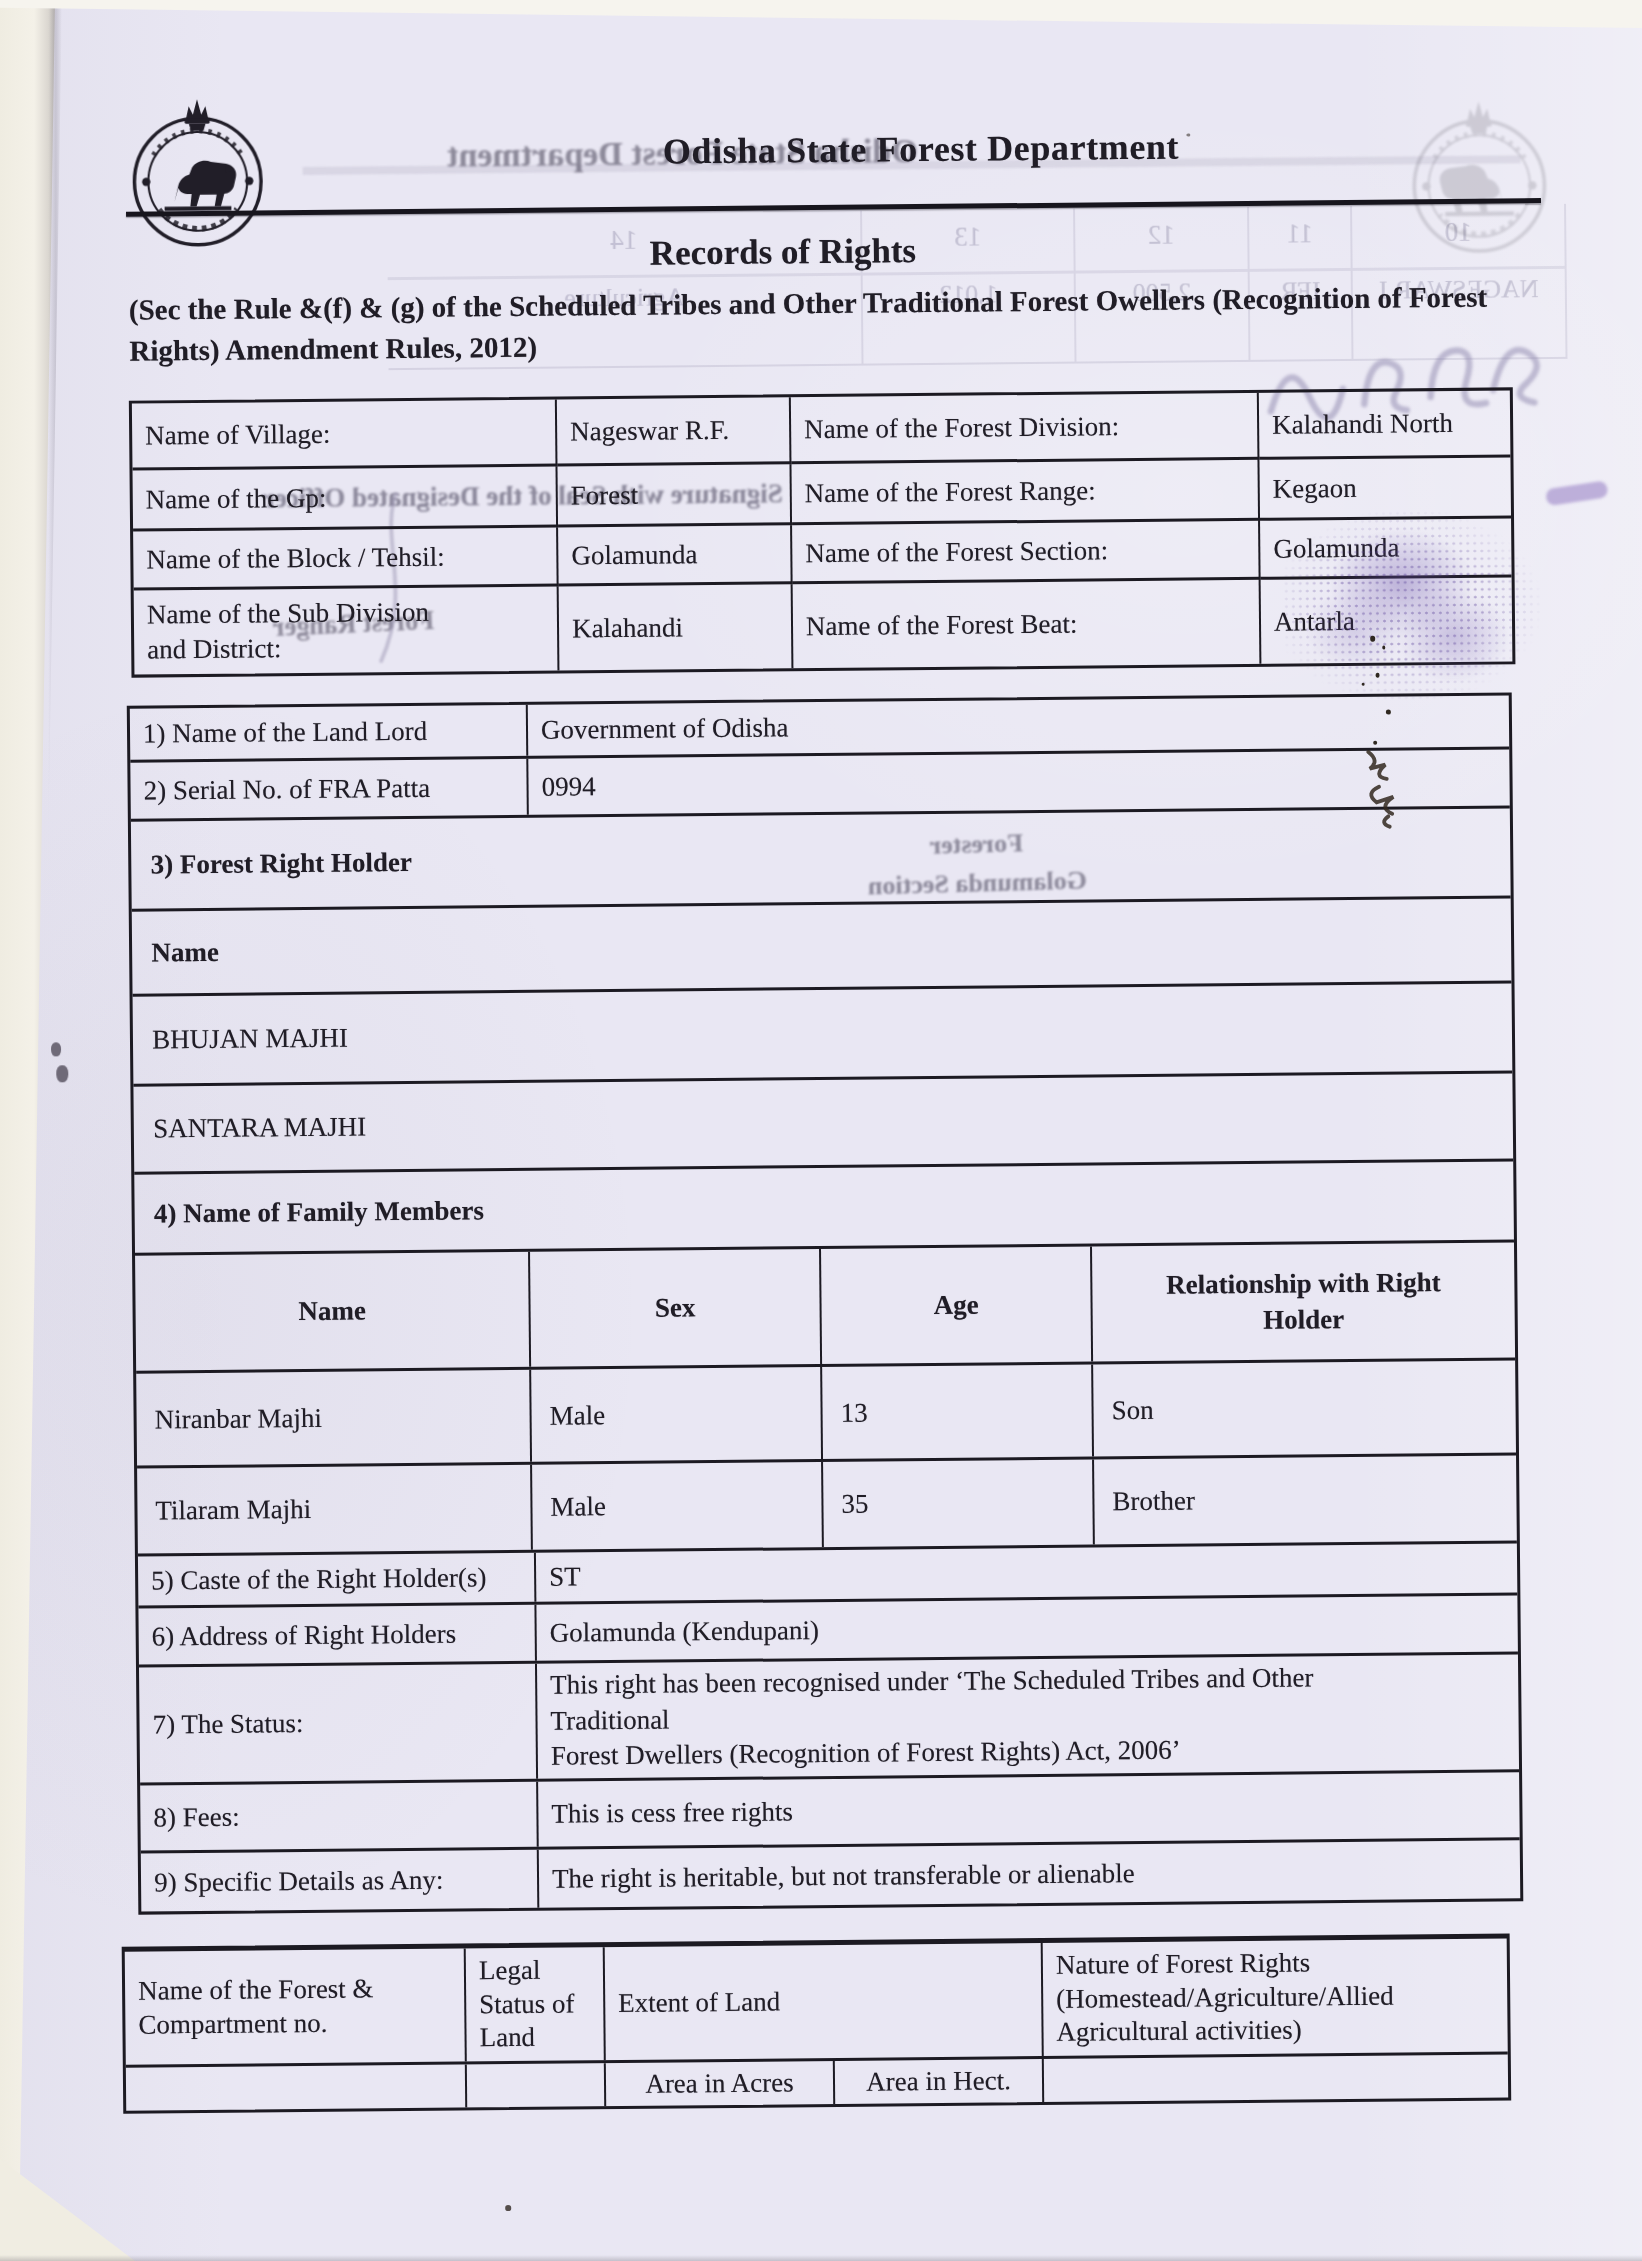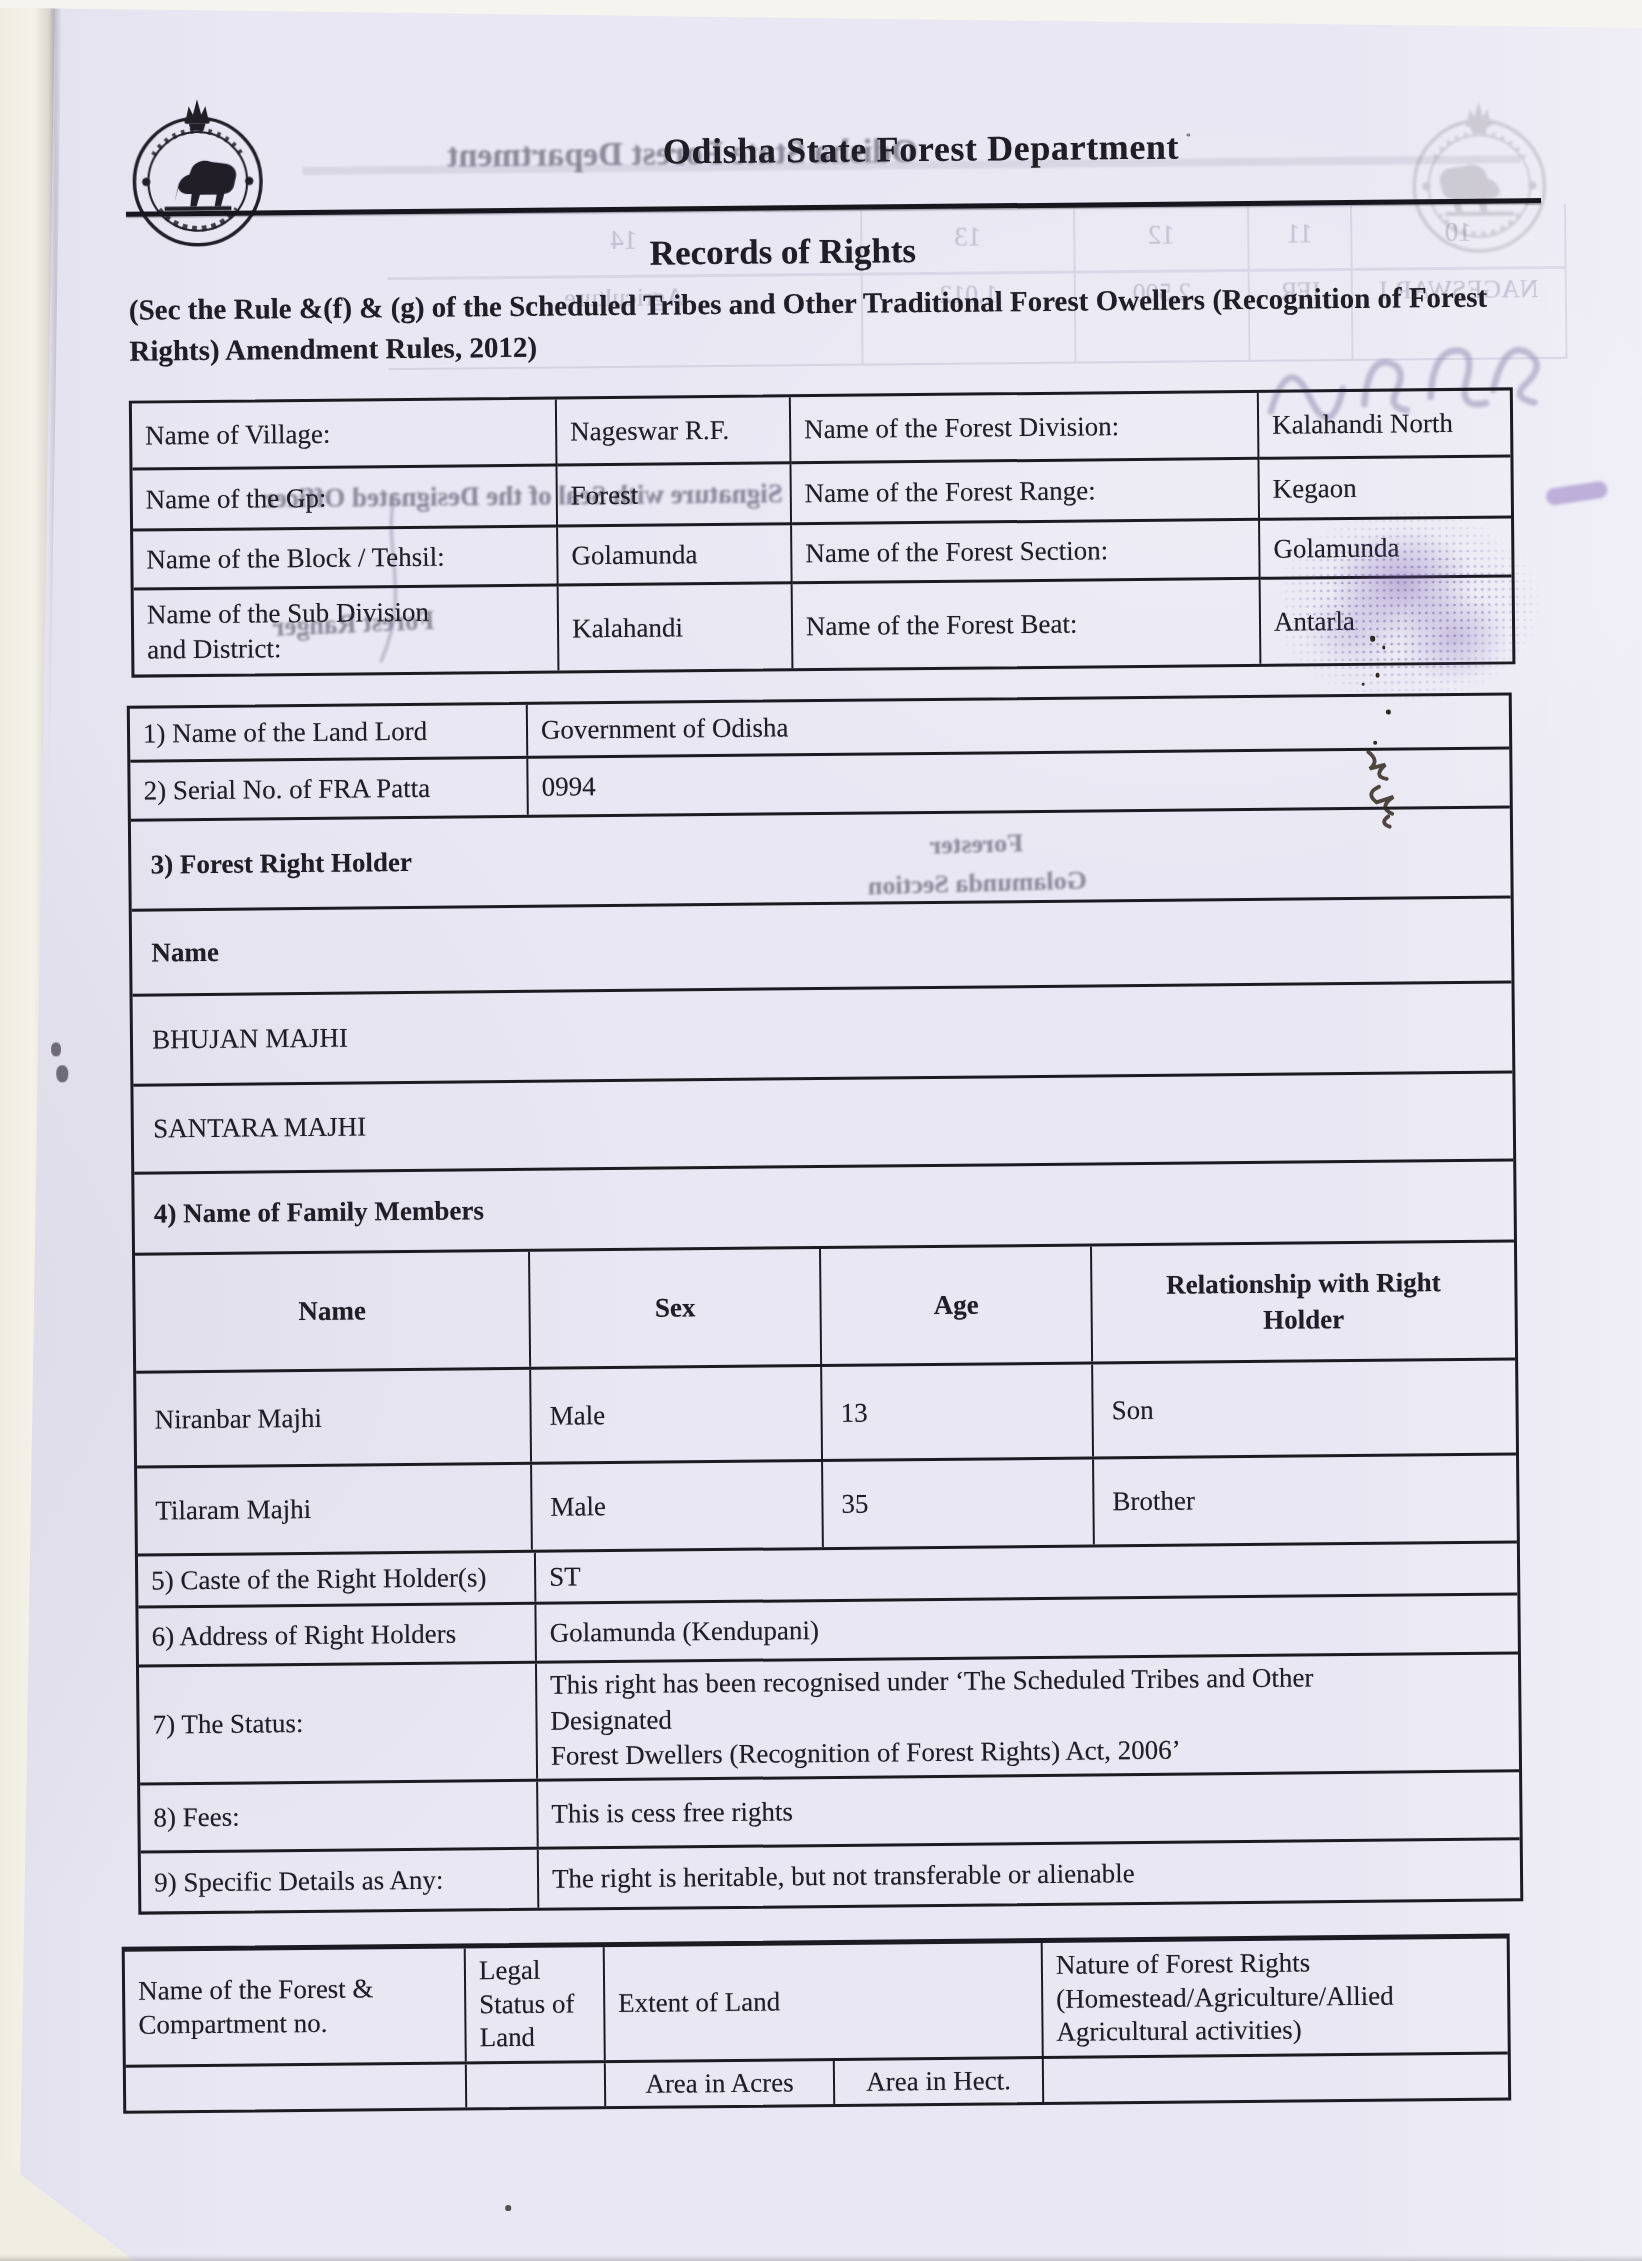--- a/index.html
+++ b/index.html
@@ -266,21 +266,21 @@
         <div class="c">ST</div>
       </div>
       <div class="row r2c bd-b" style="height:59px">
         <div class="c bd-r">6) Address of Right Holders</div>
         <div class="c">Golamunda (Kendupani)</div>
       </div>
       <div class="row r2c bd-b" style="height:118px">
         <div class="c bd-r">7) The Status:</div>
         <div class="c status-cell">
           <div>This right has been recognised under ‘The Scheduled Tribes and Other</div>
-          <div>Designated</div>
+          <div>Traditional</div>
           <div>Forest Dwellers (Recognition of Forest Rights) Act, 2006’</div>
         </div>
       </div>
       <div class="row r2c bd-b" style="height:68px">
         <div class="c bd-r">8) Fees:</div>
         <div class="c">This is cess free rights</div>
       </div>
       <div class="row r2c" style="height:58px">
         <div class="c bd-r">9) Specific Details as Any:</div>
         <div class="c">The right is heritable, but not transferable or alienable</div>

